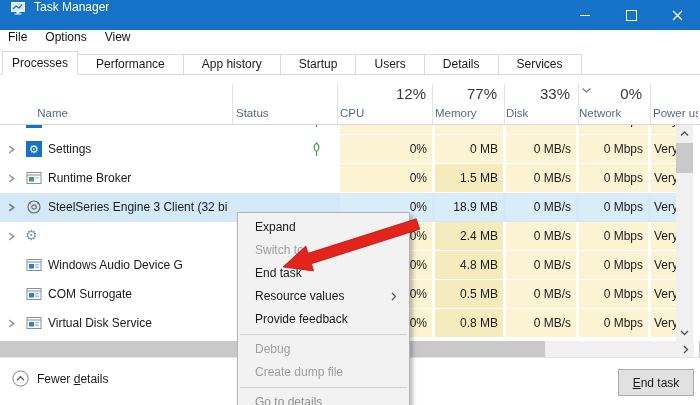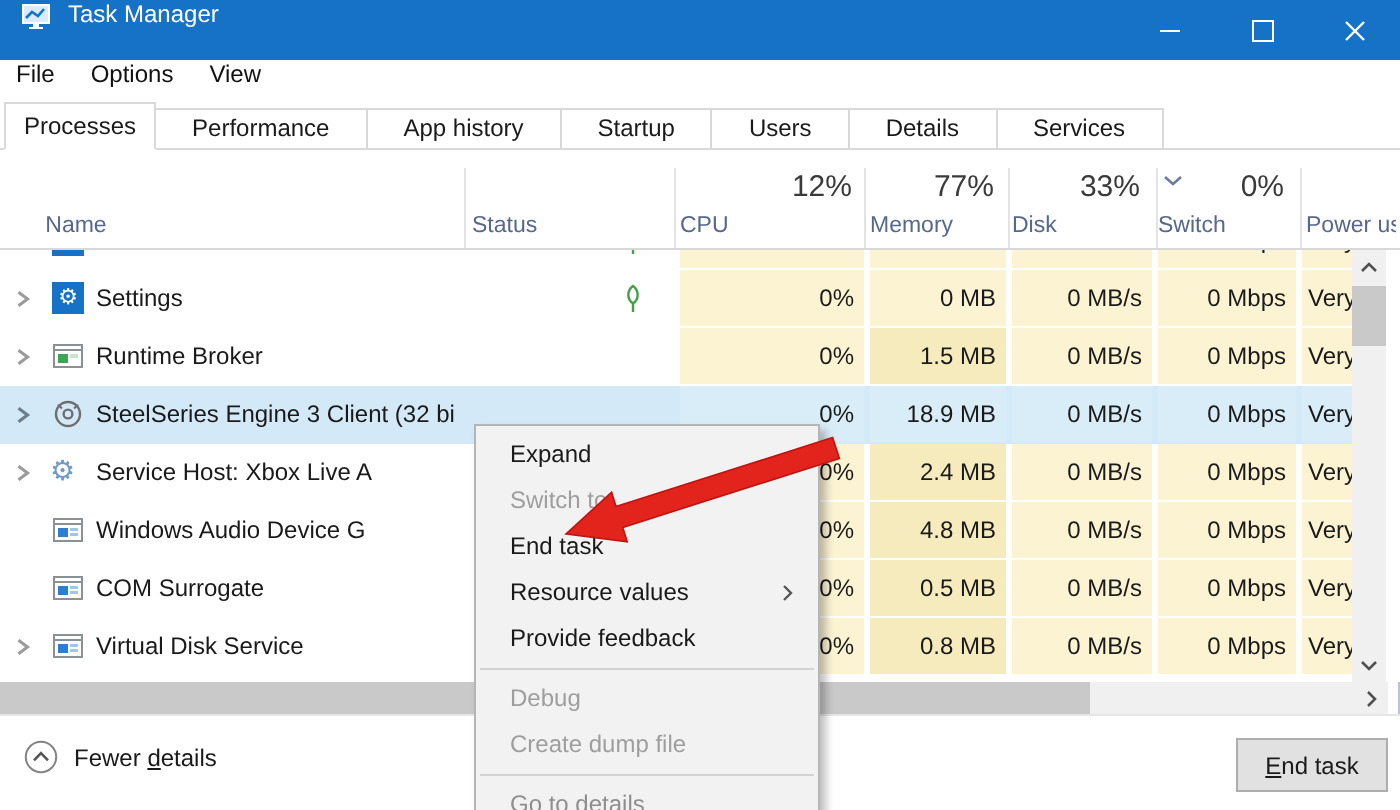--- a/index.html
+++ b/index.html
@@ -122,33 +122,33 @@
     <span class="tab">Services</span>
   </div>
 
   <div class="colheader">
     <span class="hdiv" style="left:232px"></span>
     <span class="hdiv" style="left:337px"></span>
     <span class="hdiv" style="left:432px"></span>
     <span class="hdiv" style="left:504px"></span>
     <span class="hdiv" style="left:578px"></span>
     <span class="hdiv" style="left:650px"></span>
-    <span class="hlab" style="left:8px;text-align:center;width:60px">Name</span>
+    <span class="hlab" style="left:8px;text-align:right;width:60px">Name</span>
     <span class="hlab" style="left:236px;text-align:left;width:60px">Status</span>
     <span class="hpct" style="left:340px;width:86px">12%</span>
     <span class="hlab" style="left:340px;width:86px">CPU</span>
     <span class="hpct" style="left:435px;width:62px">77%</span>
     <span class="hlab" style="left:435px;width:62px">Memory</span>
     <span class="hpct" style="left:506px;width:64px">33%</span>
     <span class="hlab" style="left:506px;width:64px">Disk</span>
     <svg class="hsort" viewBox="0 0 11 7">
       <polyline points="1.5,1.5 5.5,5 9.5,1.5" fill="none" stroke="#6F7C99" stroke-width="1.3"></polyline>
     </svg>
     <span class="hpct" style="left:579px;width:63px">0%</span>
-    <span class="hlab" style="left:579px;width:63px">Switch</span>
+    <span class="hlab" style="left:579px;width:63px">Network</span>
     <span class="hlab" style="left:653px;text-align:left;width:45px;overflow:hidden">Power us</span>
   </div>
 
   <div class="list">
 
     <div class="row partial" style="top:0">
       <div class="shift">
 
         <span class="ric blue-sq">
           <svg width="12" height="12" viewBox="0 0 12 12">
@@ -226,21 +226,20 @@
       <span class="cell c-disk">0 MB/s</span>
       <span class="cell c-net">0 Mbps</span>
       <span class="cell c-pow">Very lo</span>
     </div>
 
     <div class="row" style="top:97px">
       <svg class="exp" viewBox="0 0 8 8">
           <polyline points="2,1 6,4 2,7"></polyline>
         </svg>
       <span class="gear-svc">⚙</span>
-      <span class="rname">Service Host: Xbox Live A</span>
       <span class="cell c-cpu">0%</span>
       <span class="cell c-mem mem-mid">2.4 MB</span>
       <span class="cell c-disk">0 MB/s</span>
       <span class="cell c-net">0 Mbps</span>
       <span class="cell c-pow">Very lo</span>
     </div>
 
     <div class="row" style="top:126px">
       <span class="ric">
         <svg width="16" height="16" viewBox="0 0 16 16">

